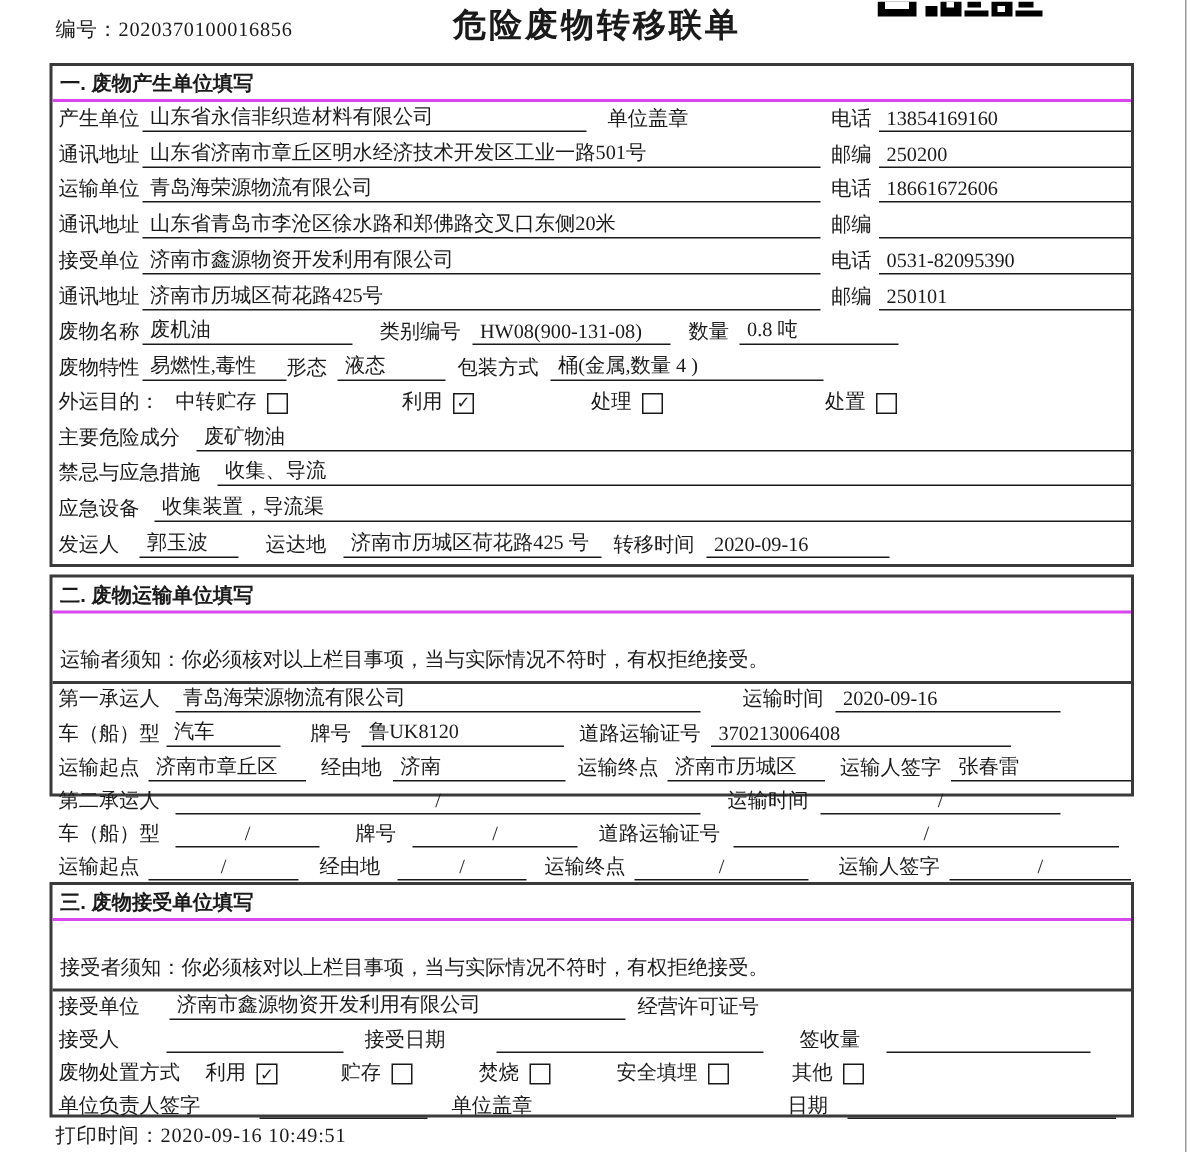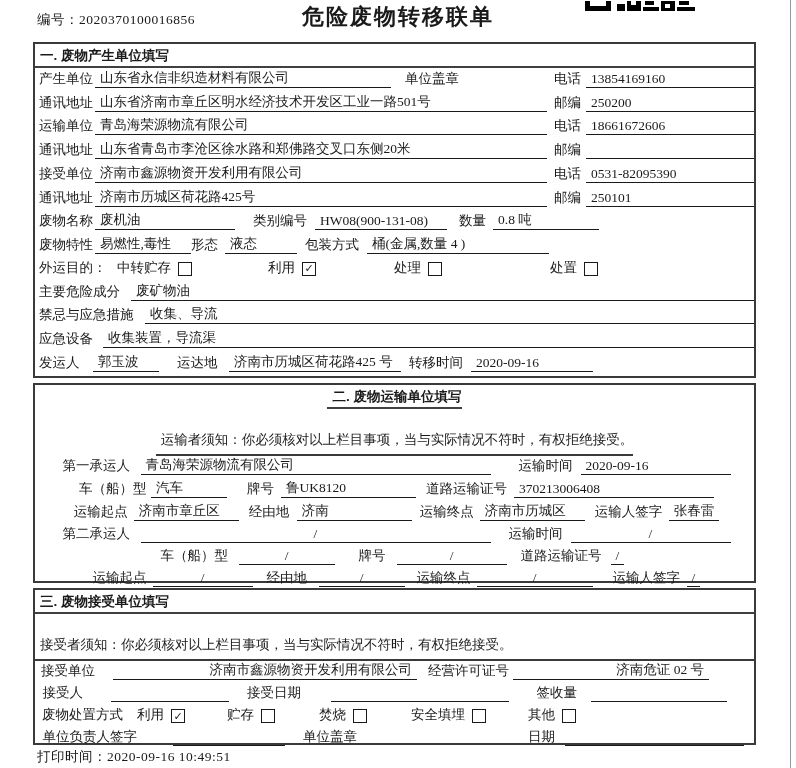--- a/index.html
+++ b/index.html
@@ -14,25 +14,25 @@
   #doc-number { left:37px; top:11px; letter-spacing:0.5px; }
   #doc-title { left:0; right:0; top:2px; text-align:center; font-size:22px; letter-spacing:2px; }
   #qr-frag { left:585px; top:0; }
   #page-edge { left:790px; top:0; width:1px; height:768px; background:#9a9a9a; }
 
   .secbox {
     position:absolute; left:33px; width:723px; box-sizing:border-box;
     border:2px solid #3a3a3a; display:flex; flex-direction:column; background:#fff;
   }
   #sec1 { top:42px;  height:336px; }
-  #sec2 { top:383px; height:200px;align-items:center; }
-  #sec3 { top:588px; height:157px;text-align:right; }
+  #sec2 { top:383px; height:148px; }
+  #sec3 { top:588px; height:157px; }
 
   .sec-title {
-    flex:0 0 21px; border-bottom:2px solid #404040; padding:1px 0 0 5px;
+    flex:0 0 21px; border-bottom:2px solid #d946ef; padding:1px 0 0 5px;
     font-size:13.5px; display:flex; align-items:center;
   }
   .notice-row {
     flex:0 0 29px; border-bottom:2px solid #3a3a3a; padding-left:5px;
     display:flex; align-items:center;margin-top:16px;
   }
   .row {
     flex:1 1 auto; display:flex; align-items:flex-end;
     padding:0 0 4px 4px; white-space:nowrap;
   }
@@ -247,21 +247,20 @@
 </div>
 
 <div class="secbox" id="sec3">
   <div class="sec-title hei">三. 废物接受单位填写</div>
   <div class="notice-row">接受者须知：你必须核对以上栏目事项，当与实际情况不符时，有权拒绝接受。</div>
 
   <div class="row">
     <span class="lbl" style="width:56px">接受单位</span>
     <span class="u" style="width:304px;margin-left:18px">济南市鑫源物资开发利用有限公司</span>
     <span class="lbl" style="margin-left:8px;width:84px">经营许可证号</span>
-    <span class="u" style="width:196px;margin-left:4px">济南危证 02 号</span>
   </div>
 
   <div class="row">
     <span class="lbl" style="width:44px">接受人</span>
     <span class="u" style="width:118px;margin-left:28px"></span>
     <span class="lbl" style="margin-left:14px;width:58px">接受日期</span>
     <span class="u" style="width:178px;margin-left:30px"></span>
     <span class="lbl" style="margin-left:24px;width:44px">签收量</span>
     <span class="u" style="width:136px;margin-left:14px"></span>
   </div>

